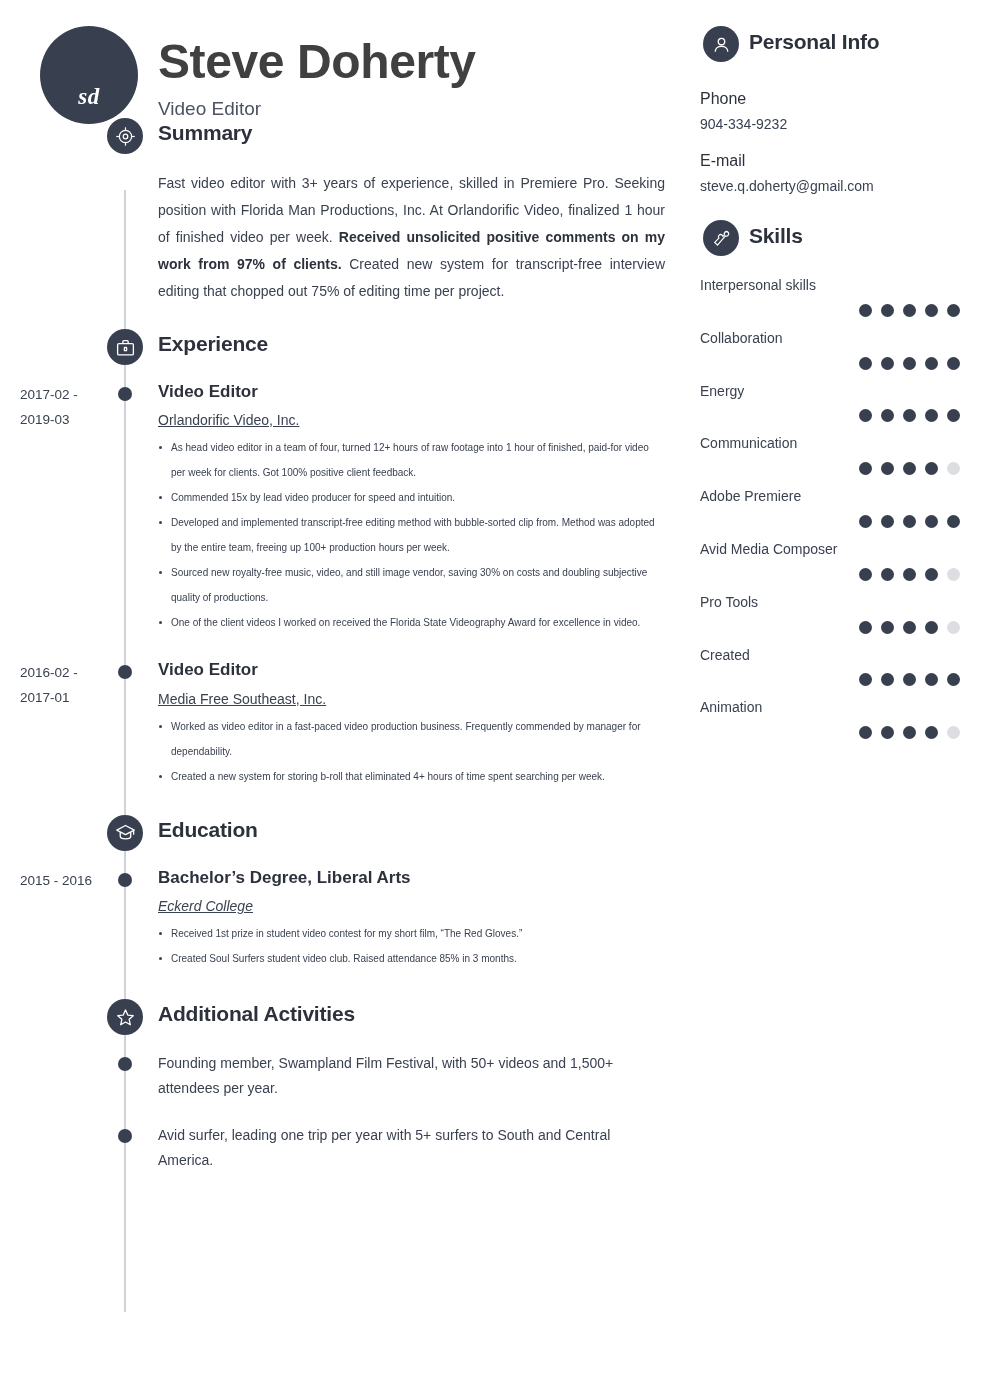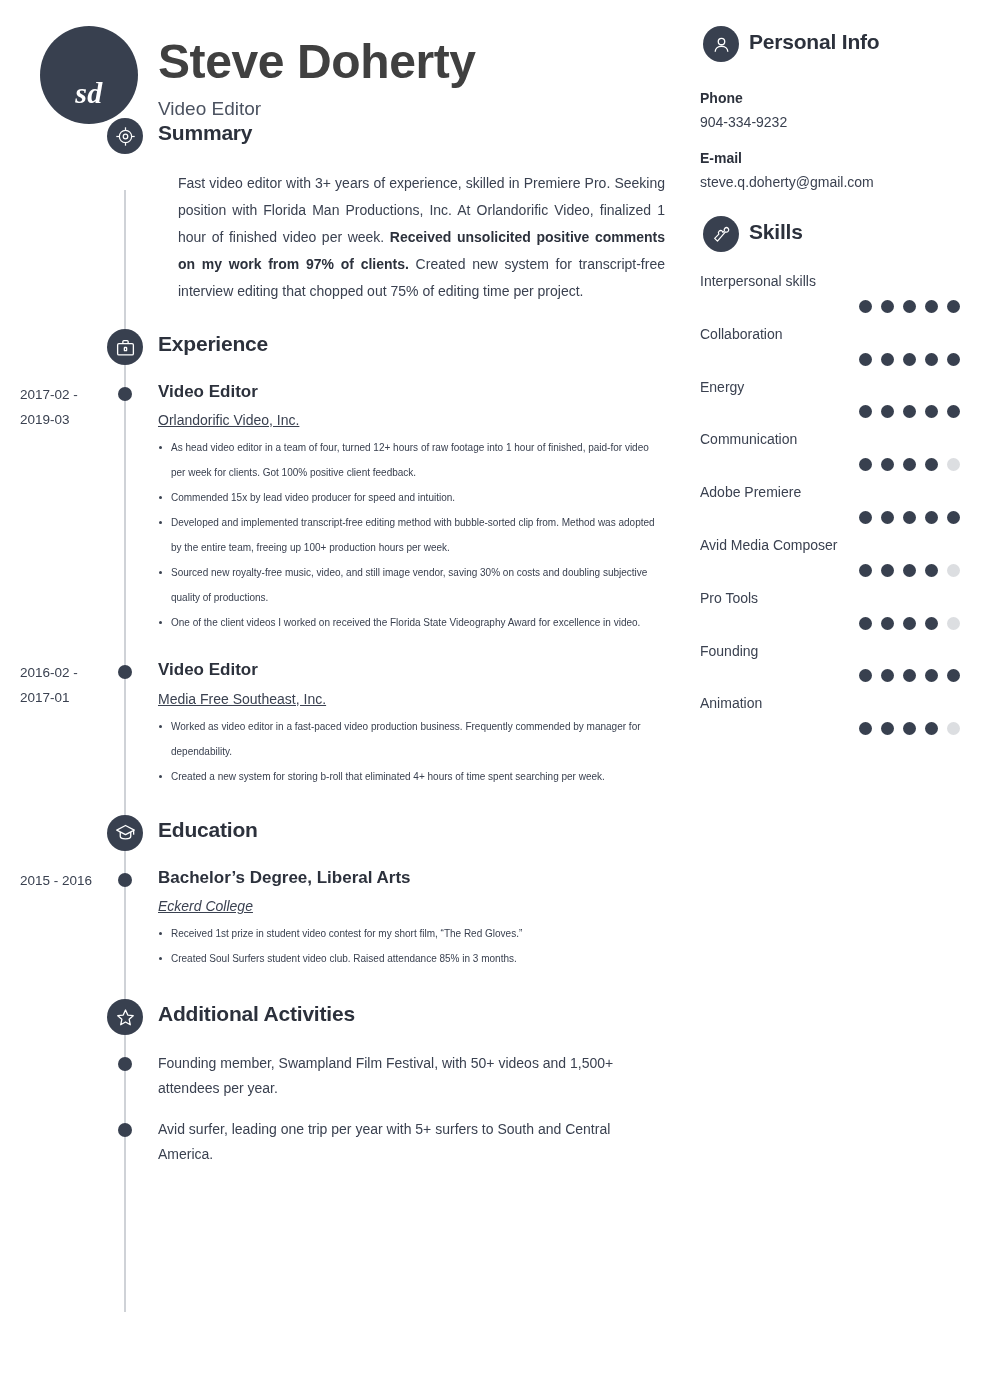--- a/index.html
+++ b/index.html
@@ -42,21 +42,21 @@
     width: 98px; height: 98px;
     border-radius: 50%;
     background: #38404f;
     color: #ffffff;
     display: flex;
     align-items: flex-end;
     justify-content: center;
     padding-bottom: 14px;
     font-family: "Liberation Serif", serif;
     font-style: italic;
-    font-size: 30px;
+    font-size: 23px;
     font-weight: 700;
     letter-spacing: 0.5px;
   }
   .name-block { margin-left: 118px; padding-top: 10px; }
   .name {
     font-size: 48px;
     font-weight: 700;
     color: #404040;
     letter-spacing: -0.4px;
     line-height: 1.1;
@@ -161,21 +161,20 @@
     width: 3px; height: 3px;
     border-radius: 50%;
     background: #3a4150;
   }
 
   
   .summary-body {
     position: relative;
     padding-left: 158px;
     padding-right: 25px;
-    margin-left: 20px;
   }
   .summary-text {
     font-size: 14px;
     line-height: 27px;
     text-align: justify;
     color: #3a4150;
   }
   .summary-text b { color: #2c313c; font-weight: 700; }
 
   
@@ -205,22 +204,22 @@
   }
   .rs-title {
     position: absolute;
     left: 49px; top: 4px;
     font-size: 21px;
     font-weight: 700;
     color: #2c313c;
     letter-spacing: -0.2px;
   }
   .info-label {
-    font-size: 14px;
-    font-weight: 700;
+    font-size: 16px;
+    font-weight: 400;
     color: #2c313c;
     margin-top: 20px;
   }
   .info-value {
     font-size: 14px;
     color: #3a4150;
     margin-top: 8px;
   }
 
   .skill-row { margin-top: 13px; }
@@ -351,21 +350,21 @@
             <path d="M12 3.4 L14.6 9.2 L20.8 9.9 L16.2 14.1 L17.5 20.3 L12 17.1 L6.5 20.3 L7.8 14.1 L3.2 9.9 L9.4 9.2 Z"></path>
           </svg>
         </div>
         <div class="sec-title">Additional Activities</div>
       </div>
 
       <div class="plain-entry" style="margin-top:6px;">
         <div class="entry-dot"></div>
         <p>Founding member, Swampland Film Festival, with 50+ videos and 1,500+ attendees per year.</p>
       </div>
-      <div class="plain-entry" style="margin-top:16px;">
+      <div class="plain-entry" style="margin-top:22px;">
         <div class="entry-dot"></div>
         <p>Avid surfer, leading one trip per year with 5+ surfers to South and Central America.</p>
       </div>
     </div>
 
   </div>
 
   <div class="col-right">
 
     <div>
@@ -460,21 +459,21 @@
             <div class="skill-name">Pro Tools</div>
             <div class="dots">
               <span class="dot"></span>
               <span class="dot"></span>
               <span class="dot"></span>
               <span class="dot"></span>
               <span class="dot off"></span>
             </div>
           </div>
           <div class="skill-row">
-            <div class="skill-name">Founding</div>
+            <div class="skill-name">Created</div>
             <div class="dots">
               <span class="dot"></span>
               <span class="dot"></span>
               <span class="dot"></span>
               <span class="dot"></span>
               <span class="dot"></span>
             </div>
           </div>
           <div class="skill-row">
             <div class="skill-name">Animation</div>

